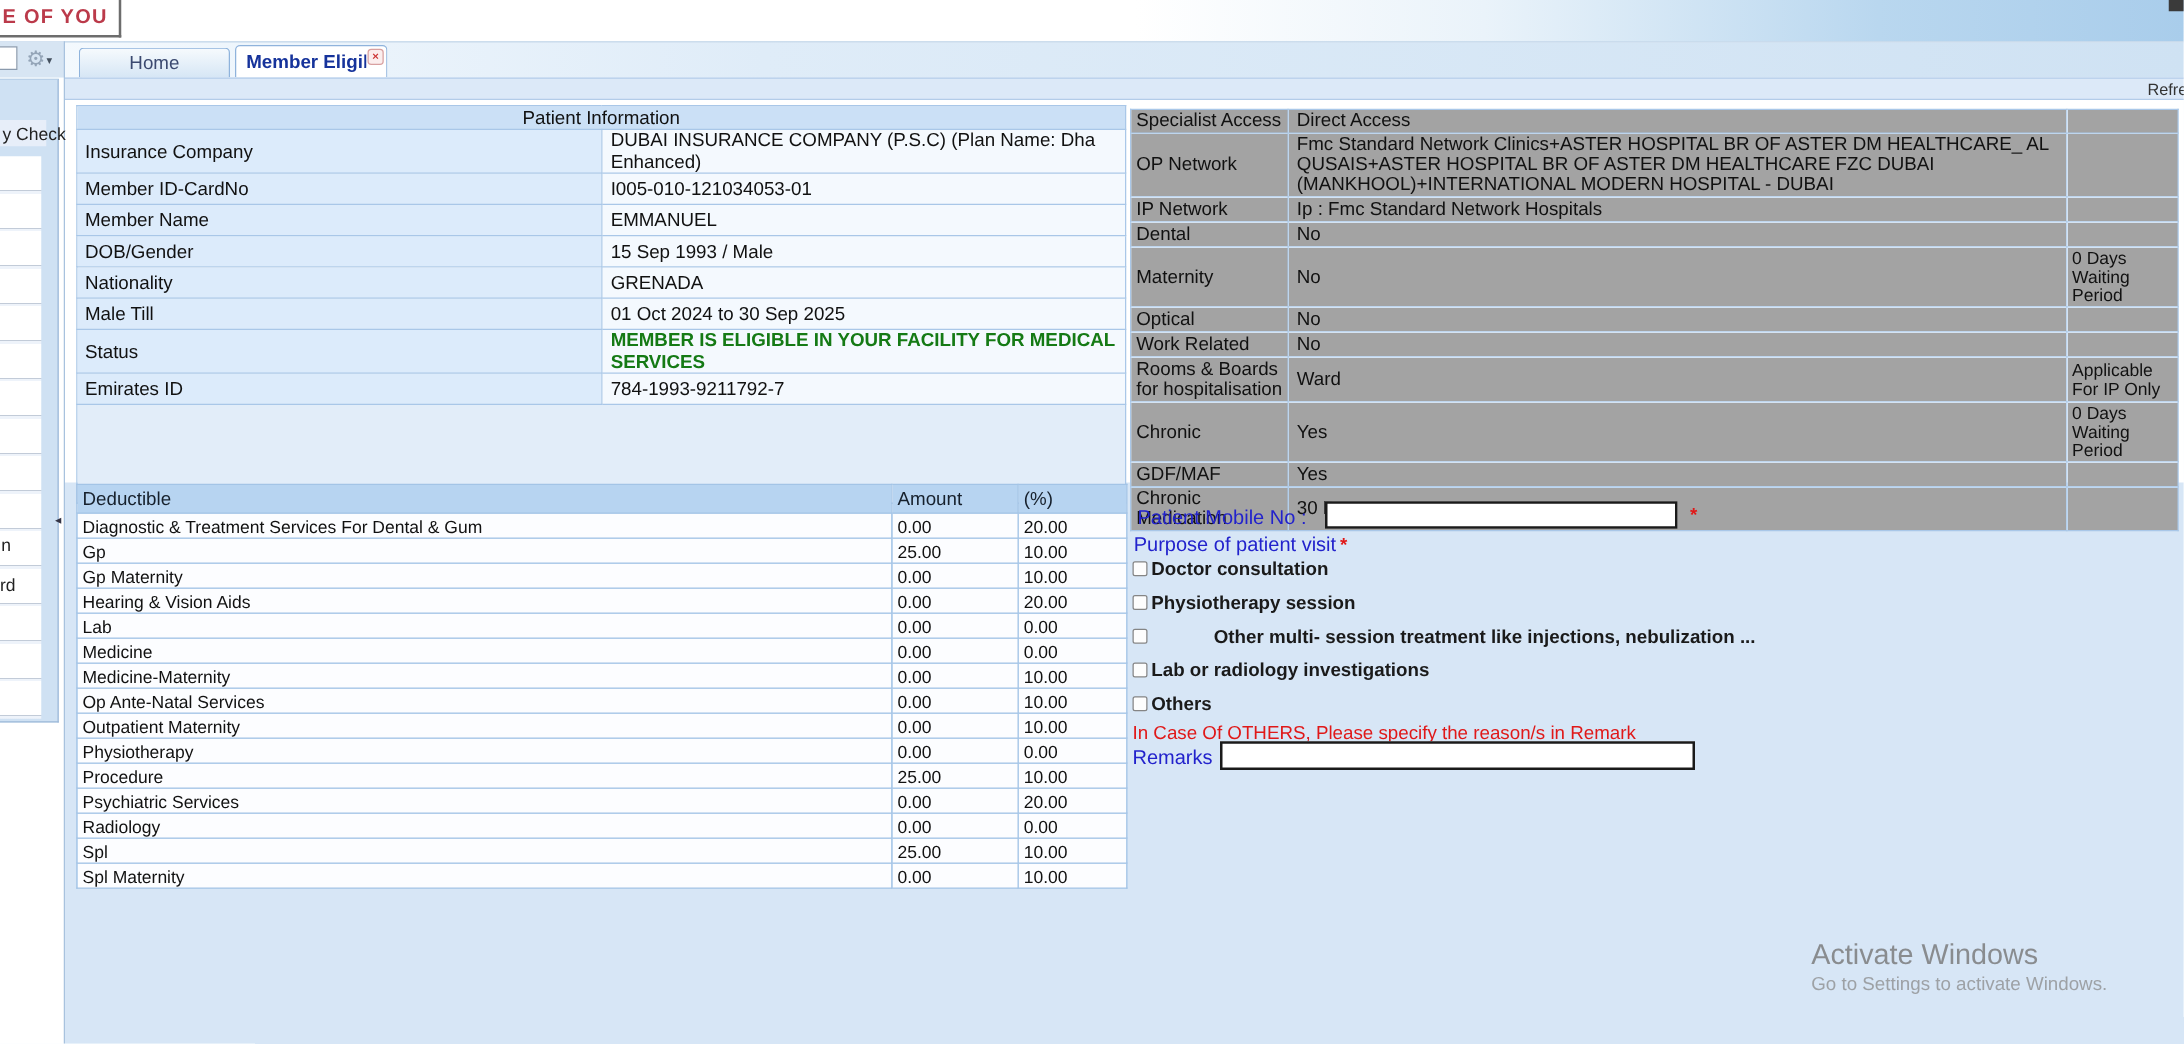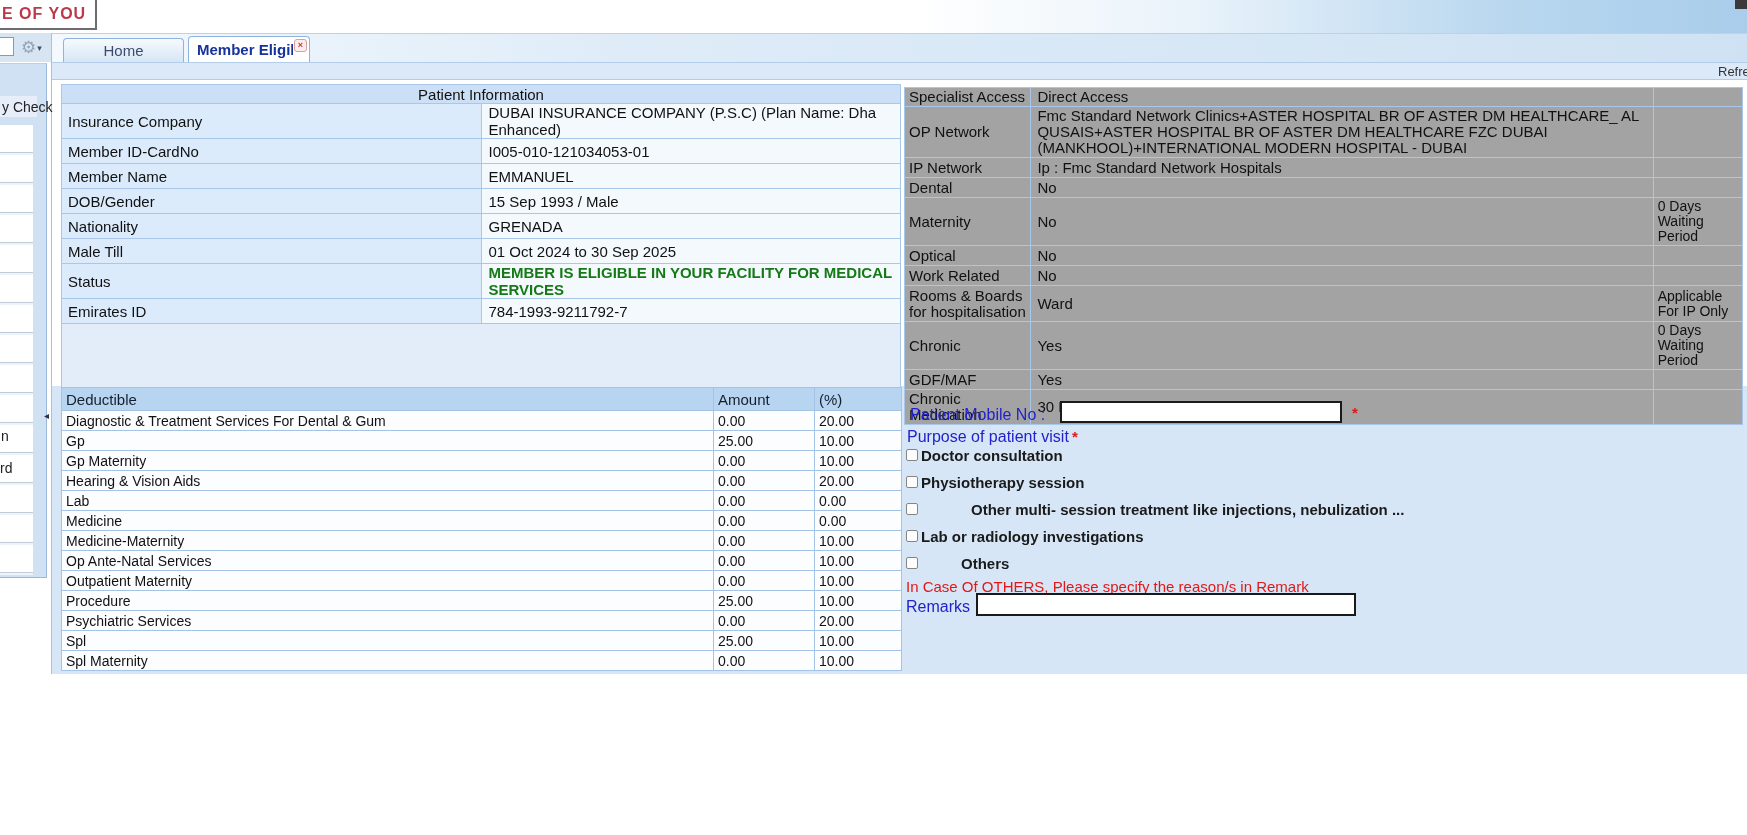--- a/index.html
+++ b/index.html
@@ -1,17 +1,17 @@
 <!DOCTYPE html>
 <html><head>
 <meta charset="utf-8">
 <style>
   * { box-sizing: border-box; margin: 0; padding: 0; }
   body { font-family: "Liberation Sans", sans-serif; background: #fff; }
-  .screen { position: relative; width: 1747px; height: 674px; overflow: hidden; background: #fff; }
+  .screen { position: relative; width: 1747px; height: 835px; overflow: hidden; background: #fff; }
   .abs { position: absolute; }
 
   
   .banner { left:0; top:0; width:1747px; height:33px;
     background: linear-gradient(to right, #ffffff 0%, #ffffff 52%, #eaf3fa 68%, #b9d7ef 86%, #a9cdeb 100%); }
   .banner-photo { left:1085px; top:0; width:262px; height:33px; overflow:hidden;
     background:
       radial-gradient(ellipse 12px 14px at 26px 10px, #9b7a63 0 45%, rgba(0,0,0,0) 55%),
       radial-gradient(ellipse 26px 16px at 28px 30px, #8db9d8 0 55%, rgba(0,0,0,0) 65%),
       radial-gradient(ellipse 15px 17px at 118px 7px, #ead6c4 0 45%, rgba(0,0,0,0) 55%),
@@ -293,28 +293,38 @@
       <td class="c0">Op Ante-Natal Services</td>
       <td class="c1">0.00</td>
       <td class="c2">10.00</td>
     </tr>
     <tr>
       <td class="c0">Outpatient Maternity</td>
       <td class="c1">0.00</td>
       <td class="c2">10.00</td>
     </tr>
     <tr>
+      <td class="c0">Physiotherapy</td>
+      <td class="c1">0.00</td>
+      <td class="c2">0.00</td>
+    </tr>
+    <tr>
       <td class="c0">Procedure</td>
       <td class="c1">25.00</td>
       <td class="c2">10.00</td>
     </tr>
     <tr>
       <td class="c0">Psychiatric Services</td>
       <td class="c1">0.00</td>
       <td class="c2">20.00</td>
+    </tr>
+    <tr>
+      <td class="c0">Radiology</td>
+      <td class="c1">0.00</td>
+      <td class="c2">0.00</td>
     </tr>
     <tr>
       <td class="c0">Spl</td>
       <td class="c1">25.00</td>
       <td class="c2">10.00</td>
     </tr>
     <tr>
       <td class="c0">Spl Maternity</td>
       <td class="c1">0.00</td>
       <td class="c2">10.00</td>
@@ -335,21 +345,21 @@
   <span class="cb-box" style="left:906px; top:476px;"></span>
   <span class="cb-label" style="left:921px; top:474px;">Physiotherapy session</span>
 
   <span class="cb-box" style="left:906px; top:503px;"></span>
   <span class="cb-label" style="left:971px; top:501px;">Other multi- session treatment like injections, nebulization ...</span>
 
   <span class="cb-box" style="left:906px; top:530px;"></span>
   <span class="cb-label" style="left:921px; top:528px;">Lab or radiology investigations</span>
 
   <span class="cb-box" style="left:906px; top:557px;"></span>
-  <span class="cb-label" style="left:961px; top:555px;">Others</span>
+  <span class="cb-label" style="left:921px; top:555px;">Others</span>
 
   <div class="abs red-note" style="left:906px; top:578px;">In Case Of OTHERS, Please specify the reason/s in Remark</div>
 
   <div class="abs blue-label" style="left:906px; top:598px;">Remarks</div>
   <input class="form-input" style="left: 976px; top: 593px; width: 380px; height: 23px;" value="">
 
   <div class="abs wm1">Activate Windows</div>
   <div class="abs wm2">Go to Settings to activate Windows.</div>
 
 </div>

